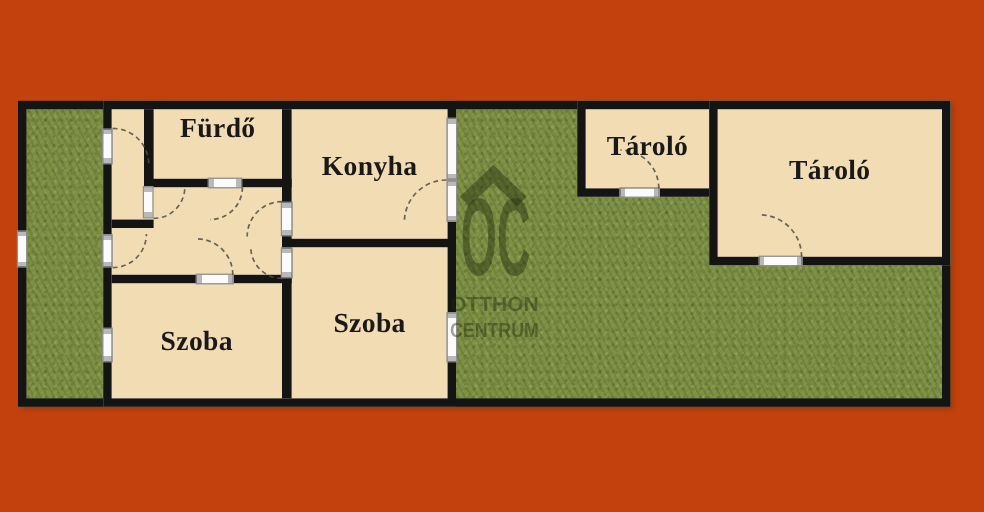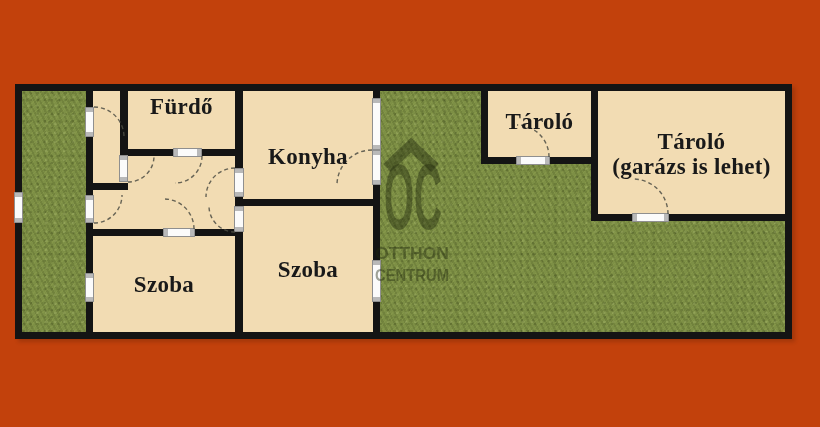--- a/index.html
+++ b/index.html
@@ -77,27 +77,26 @@
     <path class="arc" d="M 194 229 A 30 30 0 0 0 164 199"></path>
     <path class="arc" d="M 94 223 A 28 28 0 0 0 122 195"></path>
     <path class="arc" d="M 372 150 A 35 35 0 0 0 337 185"></path>
     <path class="arc" d="M 549 157 A 32 32 0 0 0 517 125"></path>
     <path class="arc" d="M 668 214 A 35 35 0 0 0 633 179"></path>
   </svg>
 
   <div class="room-label" style="left:128px;top:94px;width:107px;">
     <div>Fürdő</div>
   </div>
-  <div class="room-label" style="left:243px;top:144px;width:130px;">Konyha</div>
+  <div class="room-label" style="left:243px;top:126px;width:130px;">Konyha</div>
   <div class="room-label" style="left:93px;top:272px;width:142px;">Szoba</div>
   <div class="room-label" style="left:243px;top:257px;width:130px;">Szoba</div>
   <div class="room-label" style="left:488px;top:109px;width:103px;">Tároló</div>
   <div class="room-label" style="left:598px;top:129px;width:187px;">
     <div>Tároló</div>
-    <div>(garázs is lehet)</div>
   </div>
 
   <svg class="overlay">
     <path class="wm-roof" d="M 387 168 L 411 145 L 435 168"></path>
     <text class="wm" x="384" y="229" font-size="92" textLength="58" lengthAdjust="spacingAndGlyphs">OC</text>
     <text class="wm" x="375" y="259" font-size="17" textLength="74" lengthAdjust="spacingAndGlyphs">OTTHON</text>
     <text class="wm" x="375" y="281" font-size="17" textLength="74" lengthAdjust="spacingAndGlyphs">CENTRUM</text>
   </svg>
 
 </div>

